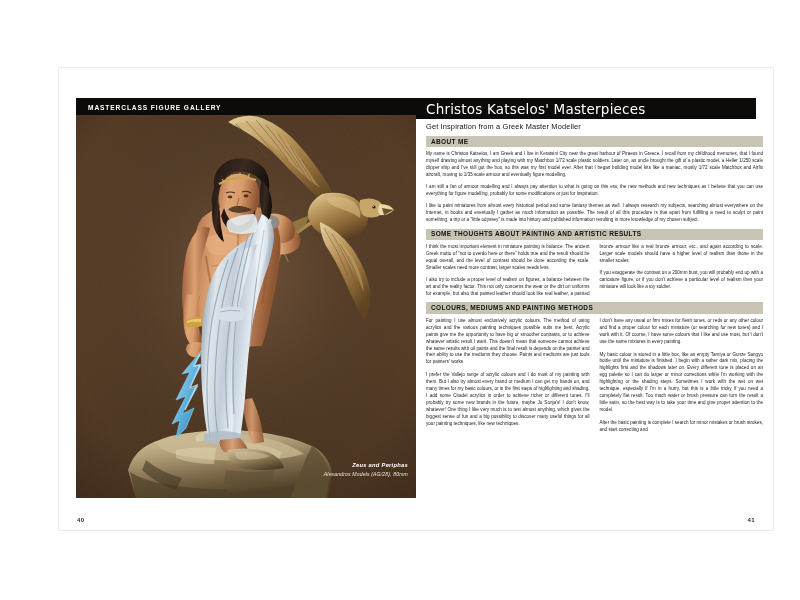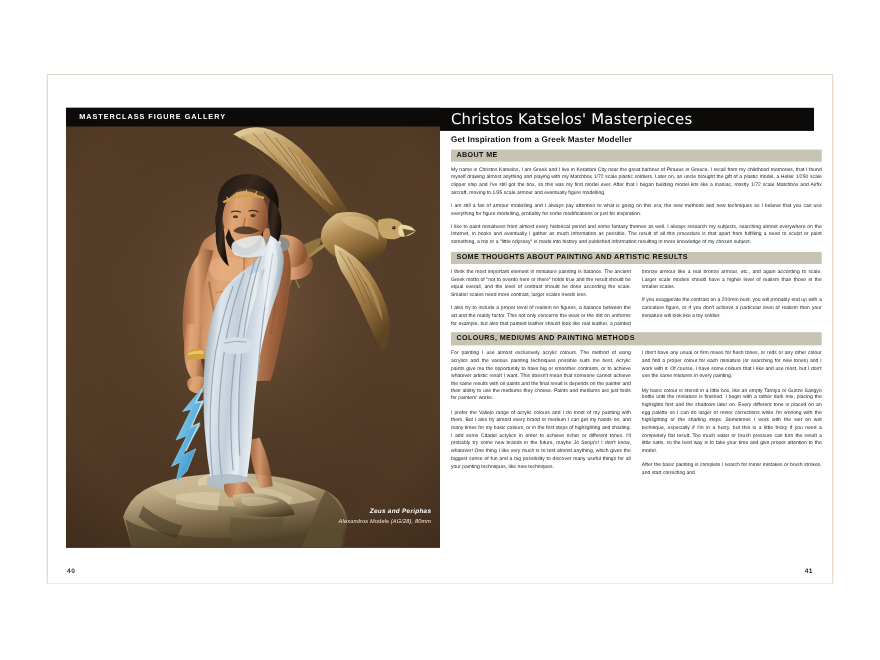--- a/index.html
+++ b/index.html
@@ -12,23 +12,23 @@
 
   #viewport {
     position: relative;
     width: 800px; height: 600px;
     background: #ffffff;
   }
 
   
   #spread {
     position: absolute;
-    left: 43px; top: 68px;
+    left: 59px; top: 68px;
     width: 714px; height: 462px;
-    background: #a16207;
+    background: #7dd3fc;
     box-shadow: 0 0 0 0.5px #d8d8d8;
   }
 
   
   #page-left {
     position: absolute;
     left: 0; top: 0;
     width: 357px; height: 462px;
     background: #ffffff;
     overflow: hidden;
@@ -137,21 +137,21 @@
     font-size: 13.5px;
     font-weight: 400;
     letter-spacing: 0.2px;
     white-space: nowrap;
     font-family: "DejaVu Sans", sans-serif;
   }
   #subtitle {
     position: absolute;
     left: 10px; top: 54px;
     font-size: 7.4px;
-    font-weight: 700;
+    font-weight: 400;
     color: #111111;
     letter-spacing: 0.15px;
     white-space: nowrap;
   }
 
   #article {
     position: absolute;
     left: 10px; top: 68px;
     width: 337px;
   }

